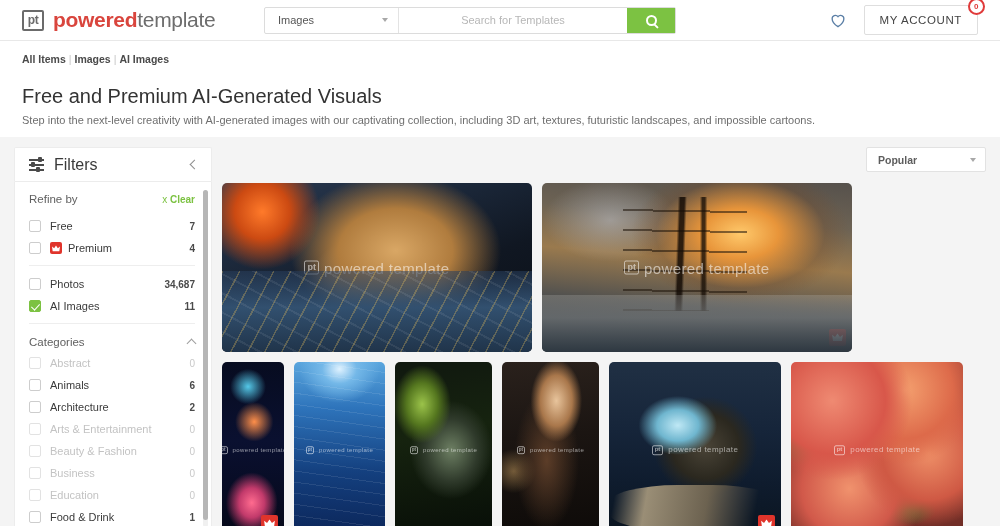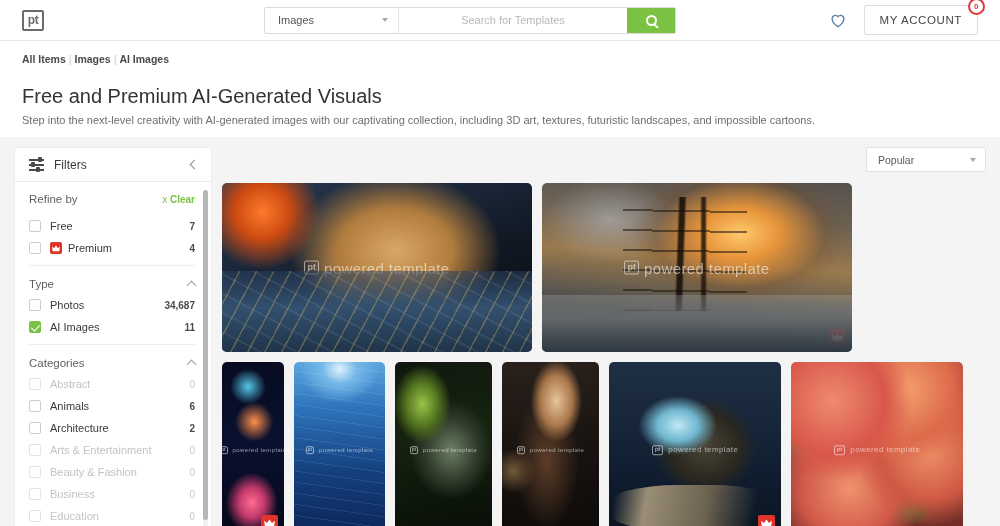--- a/index.html
+++ b/index.html
@@ -126,21 +126,21 @@
   .filters-head-left { display: flex; align-items: center; gap: 10px; }
   .tune-icon { width: 15px; height: 13px; position: relative; }
   .tune-icon i { position:absolute; left:0; width:15px; height:1.6px; background:#4a4a4a; display:block; }
   .tune-icon i:nth-child(1){ top:1px; }
   .tune-icon i:nth-child(2){ top:6px; }
   .tune-icon i:nth-child(3){ top:11px; }
   .tune-icon b { position:absolute; width:3.5px; height:5px; background:#4a4a4a; border-radius:1px; }
   .tune-icon b:nth-child(4){ top:-0.7px; left:9px; }
   .tune-icon b:nth-child(5){ top:4px;  left:2px; }
   .tune-icon b:nth-child(6){ top:9px;  left:7px; }
-  .filters-title { font-size: 12px; color: #3a3a3a; text-align: center; }
+  .filters-title { font-size: 16px; color: #3a3a3a; text-align: center; }
   .chev-left { width: 7px; height: 7px; border-left: 1.4px solid #8e8e8e; border-bottom: 1.4px solid #8e8e8e;
                transform: rotate(45deg); cursor: pointer; }
 
   .filters-panel {
     background: #fff;
     border: 1px solid #ececec;
     border-radius: 0 0 2px 2px;
     height: 353px;
     overflow: hidden;
     padding: 11px 0 0 0;
@@ -198,21 +198,21 @@
     position: absolute; right: 3px; top: 8px; bottom: 6px; width: 5px;
     background: #f0f0f0; border-radius: 3px;
   }
   .sb-thumb {
     position: absolute; right: 3px; top: 8px; width: 5px; height: 330px;
     background: #b6b6b6; border-radius: 3px; cursor: pointer;
   }
 
   
   .main-col { flex: 1; padding: 10px 14px 0 10px; }
-  .sortrow { display: flex; justify-content: flex-end; margin-bottom: 11px; }
+  .sortrow { display: flex; justify-content: flex-end; margin-bottom: 11px; font-weight: bold; }
   .sort-select {
     width: 120px; height: 25px;
     border: 1px solid #e2e2e2; background: #fff; border-radius: 2px;
     display: flex; align-items: center; justify-content: space-between;
     padding: 0 9px 0 11px;
     font-size: 10.5px; color: #5d5d5d;
     cursor: pointer;
   }
 
   .row-top { display: flex; gap: 10px; margin-bottom: 10px; }
@@ -340,20 +340,23 @@
       radial-gradient(ellipse 22% 12% at 68% 84%, #2a6e2c 0%, rgba(20,60,20,0) 74%),
       linear-gradient(170deg, #b44b3c 0%, #8e3a30 60%, #6b2b24 100%);
   }
 </style>
 </head>
 <body>
 
 <div class="header">
   <div class="logo-wrap">
     <div class="logo-mark">pt</div>
+    <div class="logo-text">
+      <span class="lt-red">powered</span><span class="lt-gray">template</span>
+    </div>
   </div>
 
   <div class="searchbar">
     <div class="search-cat">
       <span>Images</span>
       <span class="caret"></span>
     </div>
     <input class="search-input" type="text" placeholder="Search for Templates" style="">
     <div class="search-go">
       <span class="mag"></span>
@@ -415,24 +418,20 @@
                 <svg viewBox="0 0 24 20" fill="#fff">
                   <path d="M2 18h20l2-14-6.5 5L12 1 6.5 9 0 4z"></path>
                 </svg>
               </span>
               <span class="fname">Premium</span>
               <span class="fcount">4</span>
             </div>
           </div>
         <div id="filter-groups">
             <div class="divider"></div>
-            <div class="grp-head">
-              <span>Type</span>
-              <span class="chev-up"></span>
-            </div>
             <div class="frow">
               <span class="cbox"></span>
               <span class="fname">Photos</span>
               <span class="fcount">34,687</span>
             </div>
             <div class="frow">
               <span class="cbox checked"></span>
               <span class="fname">AI Images</span>
               <span class="fcount">11</span>
             </div>

